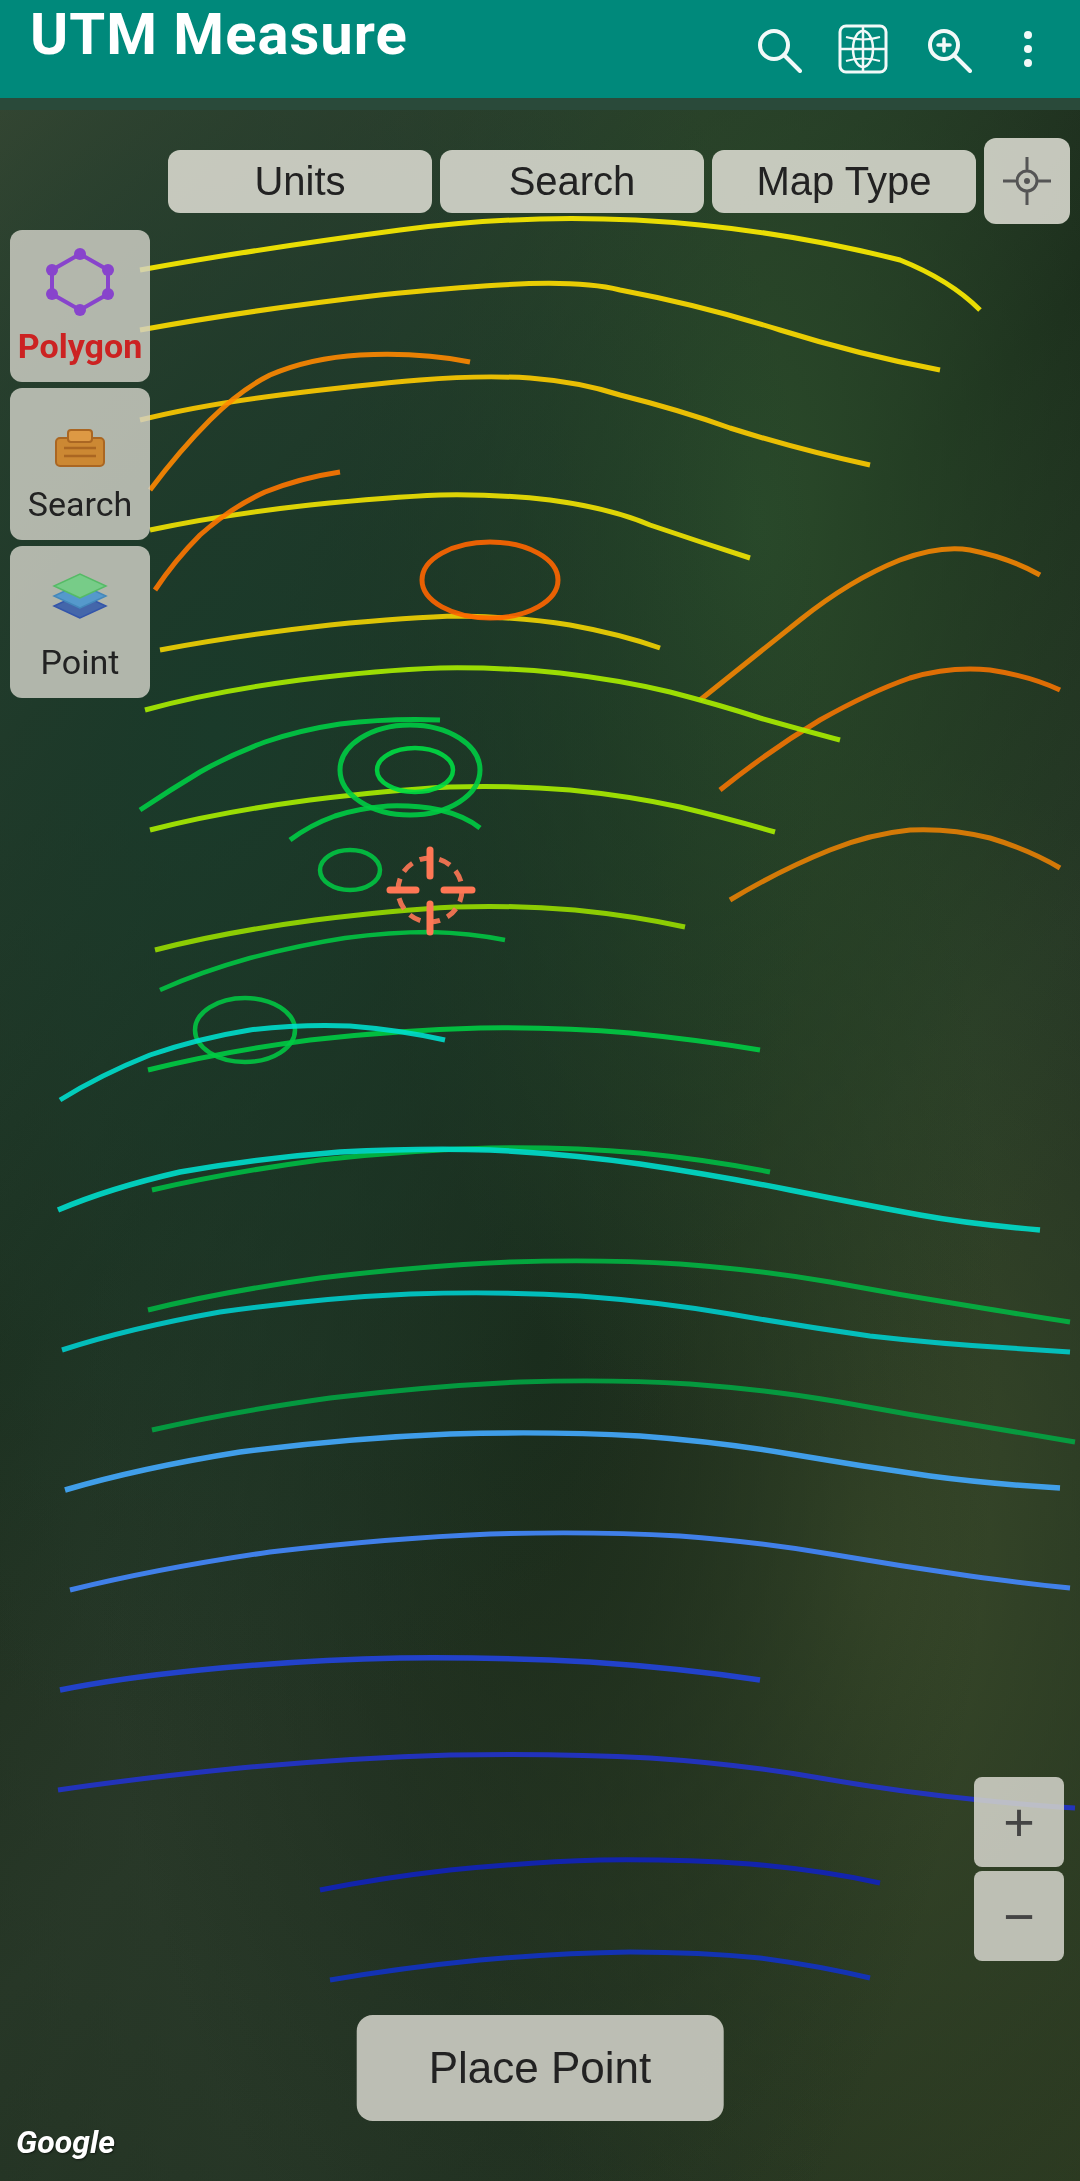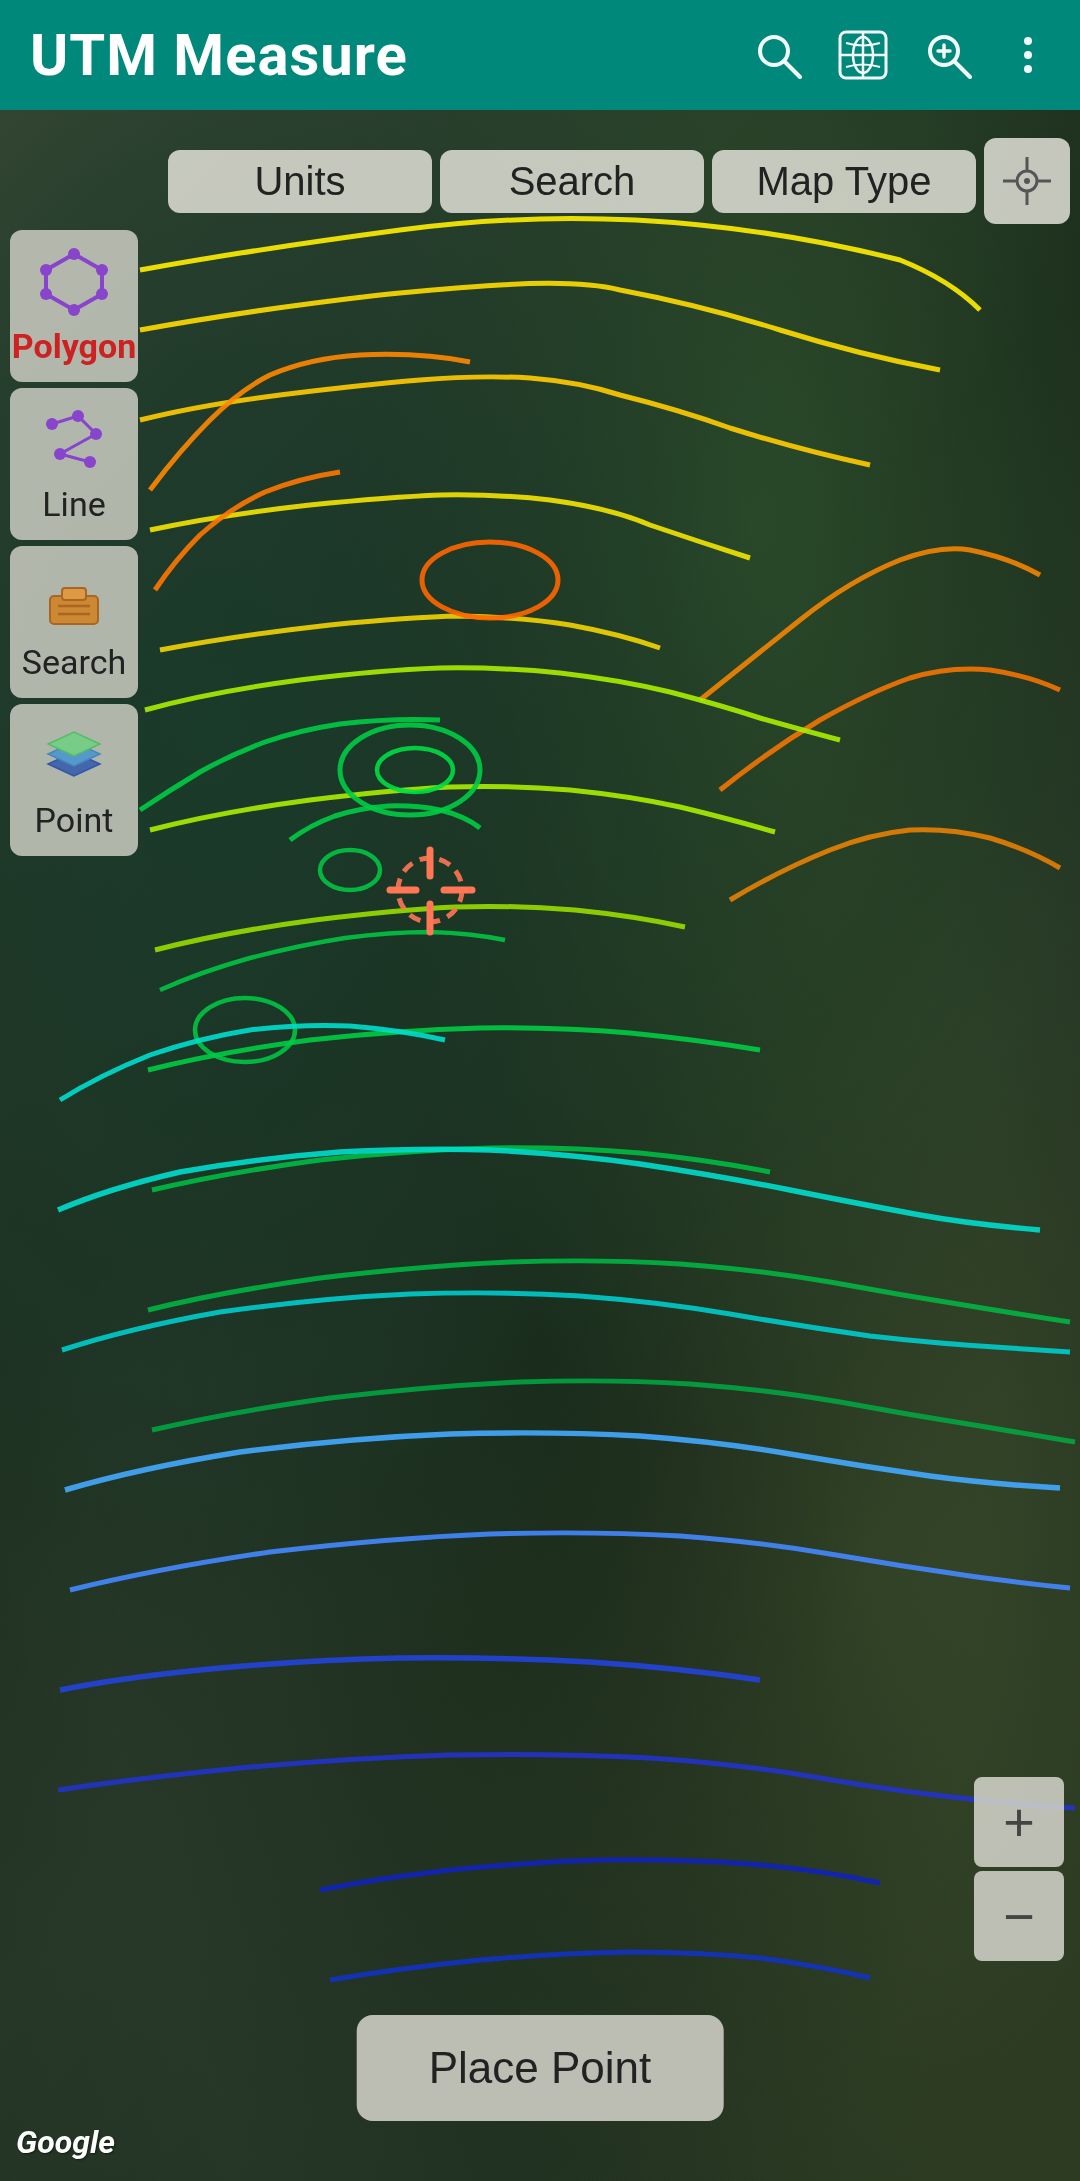--- a/index.html
+++ b/index.html
@@ -11,24 +11,23 @@
       overflow: hidden;
       font-family: 'Roboto', Arial, sans-serif;
       position: relative;
       background: #2a4a3a;
     }
 
     
     #header {
       position: absolute;
       top: 0; left: 0; right: 0;
-      height: 110px;
+      height: 98px;
       background: #00897b;
       display: flex;
-      align-items: center;
       padding: 0 30px;
       z-index: 100;
     }
 
     #app-title {
       color: white;
       font-size: 58px;
       font-weight: bold;
       flex: 1;
       letter-spacing: 1px;
@@ -113,21 +112,21 @@
       color: #555;
       cursor: pointer;
       flex-shrink: 0;
     }
 
     
     #sidebar {
       position: absolute;
       left: 10px;
       top: 120px;
-      width: 128px;
+      width: 140px;
       display: flex;
       flex-direction: column;
       gap: 0;
       z-index: 50;
     }
 
     .sidebar-tool {
       background: rgba(210, 210, 200, 0.82);
       border-radius: 12px;
       margin-bottom: 6px;
@@ -337,33 +336,20 @@
           <circle cx="62" cy="22" r="6" fill="#8844cc"></circle>
           <circle cx="62" cy="46" r="6" fill="#8844cc"></circle>
           <circle cx="34" cy="62" r="6" fill="#8844cc"></circle>
           <circle cx="6" cy="46" r="6" fill="#8844cc"></circle>
           <circle cx="6" cy="22" r="6" fill="#8844cc"></circle>
         </svg>
       </div>
       <span class="sidebar-tool-label polygon-label">Polygon</span>
     </div>
 
-    <div class="sidebar-tool">
-      <div class="sidebar-tool-icon">
-        <svg width="68" height="68" viewBox="0 0 68 68" fill="none">
-          <circle cx="12" cy="18" r="6" fill="#8844cc"></circle>
-          <circle cx="38" cy="10" r="6" fill="#8844cc"></circle>
-          <circle cx="56" cy="28" r="6" fill="#8844cc"></circle>
-          <circle cx="20" cy="48" r="6" fill="#8844cc"></circle>
-          <circle cx="50" cy="56" r="6" fill="#8844cc"></circle>
-          <polyline points="12,18 38,10 56,28 20,48 50,56" stroke="#8844cc" stroke-width="3" fill="none"></polyline>
-        </svg>
-      </div>
-      <span class="sidebar-tool-label">Line</span>
-    </div>
 
 
     <div class="sidebar-tool">
       <div class="sidebar-tool-icon">
         <svg width="68" height="68" viewBox="0 0 68 68" fill="none">
 
           <rect x="10" y="32" width="48" height="28" rx="4" fill="#cc8833" stroke="#aa6622" stroke-width="2"></rect>
           <rect x="22" y="24" width="24" height="12" rx="3" fill="#dd9944" stroke="#aa6622" stroke-width="2"></rect>
 
           <line x1="18" y1="42" x2="50" y2="42" stroke="#aa6622" stroke-width="2.5"></line>

